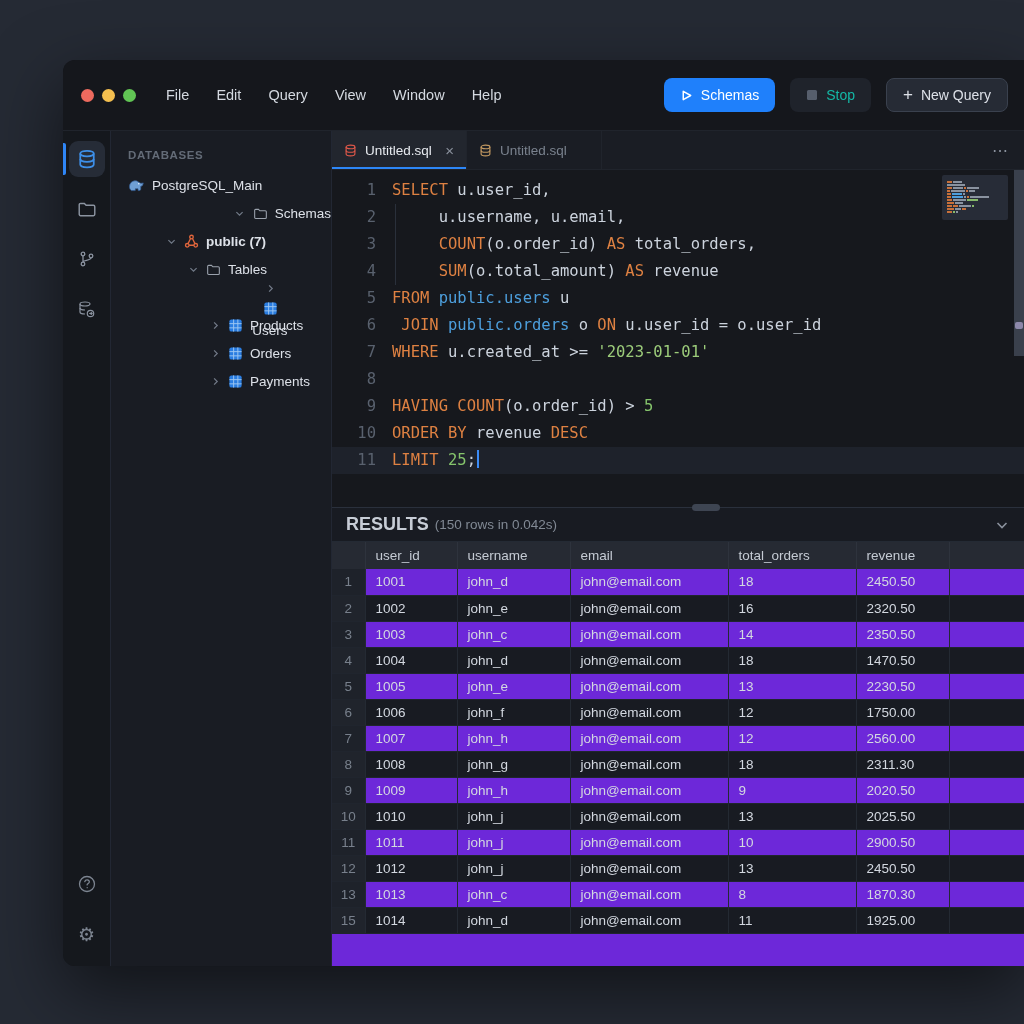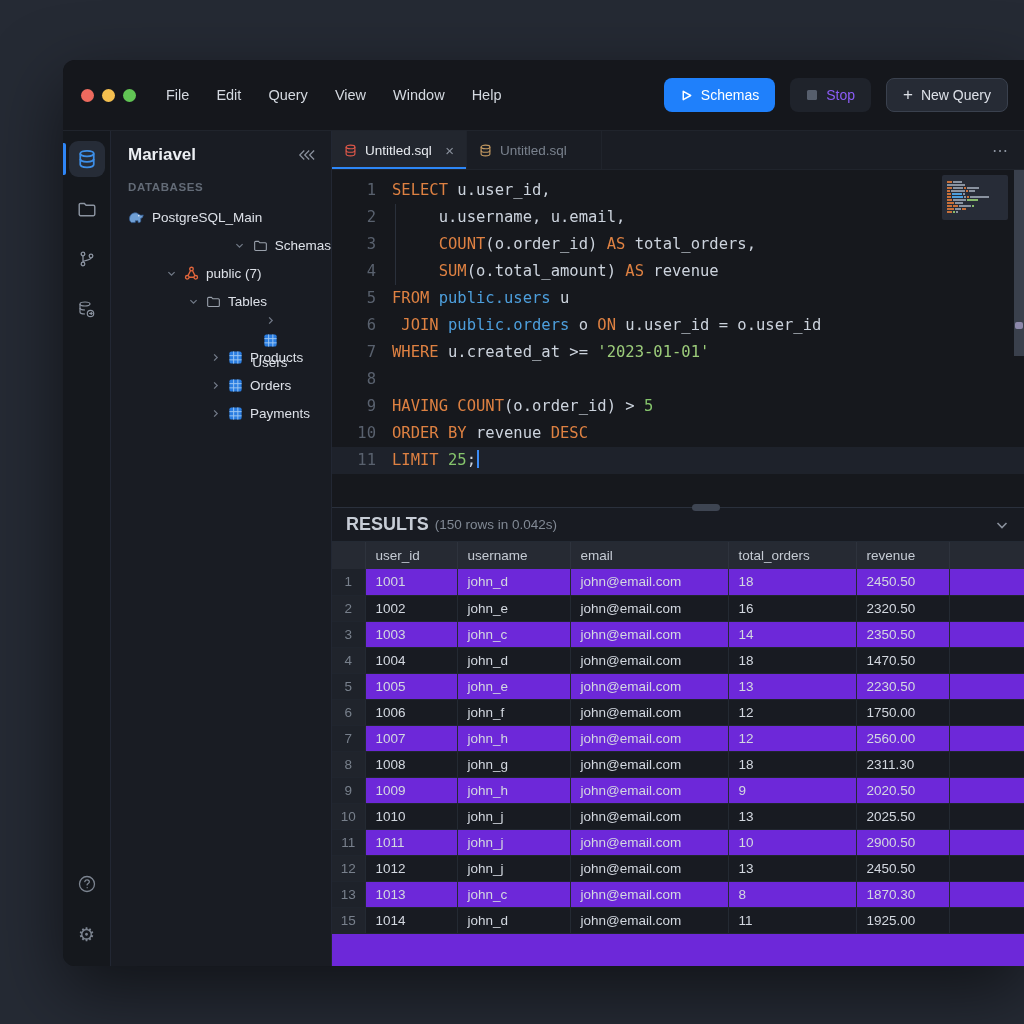--- a/index.html
+++ b/index.html
@@ -10,21 +10,21 @@
 
   
   .titlebar{height:70px;flex:none;display:flex;align-items:center;background:#15171c;border-bottom:1px solid #20242c;padding:0 16px}
   .traffic{display:flex;gap:8px;margin-left:2px}
   .light{width:13px;height:13px;border-radius:50%}
   .menu{display:flex;gap:27px;margin-left:30px;color:#d4d9e0;font-size:14.5px}
   .menu-item{cursor:default}
   .toolbar{margin-left:auto;display:flex;gap:15px;align-items:center}
   .btn{height:34px;border:none;border-radius:8px;display:flex;align-items:center;gap:8px;padding:0 16px;font-size:14px;font-family:"Liberation Sans",sans-serif}
   .btn-execute{background:#1f80fb;color:#fff}
-  .btn-stop{background:#1f232b;color:#8b5cf6}
+  .btn-stop{background:#1f232b;color:#14b8a6}
   .btn-new{background:#262b35;color:#dde1e8;border:1px solid #3a414e}
   .plus{font-size:17px;line-height:1;color:#dde1e8;margin-top:-2px}
 
   
   .bodyrow{flex:1;display:flex;min-height:0}
   .rail{width:47px;flex:none;background:#15181d;border-right:1px solid #222733;display:flex;flex-direction:column;align-items:center;padding-top:10px;position:relative}
   .rail-accent{position:absolute;left:0;top:12px;width:3px;height:32px;background:#2f86f6;border-radius:0 2px 2px 0}
   .rail-item{width:36px;height:36px;border-radius:9px;display:flex;align-items:center;justify-content:center;margin-bottom:14px;color:#7c8490}
   .rail-item.active{background:#262c37}
   .rail-spacer{flex:1}
@@ -187,28 +187,20 @@
           </span>
         </div>
         <div class="rail-item">
           <span style="display:flex">
             <span class="gear-glyph">⚙</span>
           </span>
         </div>
       </div>
 
     <div class="sidebar">
-      <div class="sidebar-header">
-        <span class="sidebar-title">Mariavel</span>
-        <span style="display:flex">
-          <svg width="17" height="14" viewBox="0 0 19 14" fill="none" stroke="#8a919d" stroke-width="1.4">
-              <path d="M7 2L2 7l5 5M12.5 2l-5 5 5 5M18 2l-5 5 5 5"></path>
-            </svg>
-        </span>
-      </div>
       <div class="section-label">DATABASES</div>
       <div class="tree">
           <div class="tree-row" style="padding-left: 17px;">
             <span class="tree-icon">
               <svg width="17" height="17" viewBox="0 0 20 20">
                 <path d="M4 16c-1.5-1-2.5-3-2.3-5C2 7 5 4.5 8.5 4.5c2 0 3 .7 4.3 1.8 1 .9 2.3 1.2 3.5 1l1.7-.3-.6 2c-.4 1.1-1.2 1.8-2.4 2v3c0 1.1-.9 2-2 2h-1l-.3-2.3c-.9.3-2 .3-2.9 0L8.5 16H4z" fill="#6f9fd4" stroke="#30598f" stroke-width=".8"></path>
                 <circle cx="12.7" cy="8" r=".8" fill="#fff"></circle>
               </svg>
             </span>
             <span>PostgreSQL_Main</span>
@@ -219,21 +211,21 @@
                 <path d="M3.5 6l4.5 4.5L12.5 6"></path>
               </svg>
             </span>
             <span class="tree-icon">
               <svg width="15" height="15" viewBox="0 0 18 18" fill="none" stroke="#9aa1ac" stroke-width="1.3">
                 <path d="M2 5.2c0-.7.5-1.2 1.2-1.2h3.4l1.6 1.7h6.6c.7 0 1.2.5 1.2 1.2v6.9c0 .7-.5 1.2-1.2 1.2H3.2c-.7 0-1.2-.5-1.2-1.2V5.2z"></path>
               </svg>
             </span>
             <span>Schemas</span>
           </div>
-          <div class="tree-row" style="padding-left: 54px;">
+          <div class="tree-row" style="padding-left: 54px; font-weight: bold;">
             <span class="expander">
               <svg width="11" height="11" viewBox="0 0 16 16" fill="none" stroke="#717987" stroke-width="1.8">
                 <path d="M3.5 6l4.5 4.5L12.5 6"></path>
               </svg>
             </span>
             <span class="tree-icon">
               <svg width="15" height="15" viewBox="0 0 16 16" fill="none" stroke="#e2663c" stroke-width="1.4">
                 <circle cx="8" cy="3.2" r="1.9"></circle>
                 <circle cx="3.5" cy="12" r="1.9"></circle>
                 <circle cx="12.5" cy="12" r="1.9"></circle>

